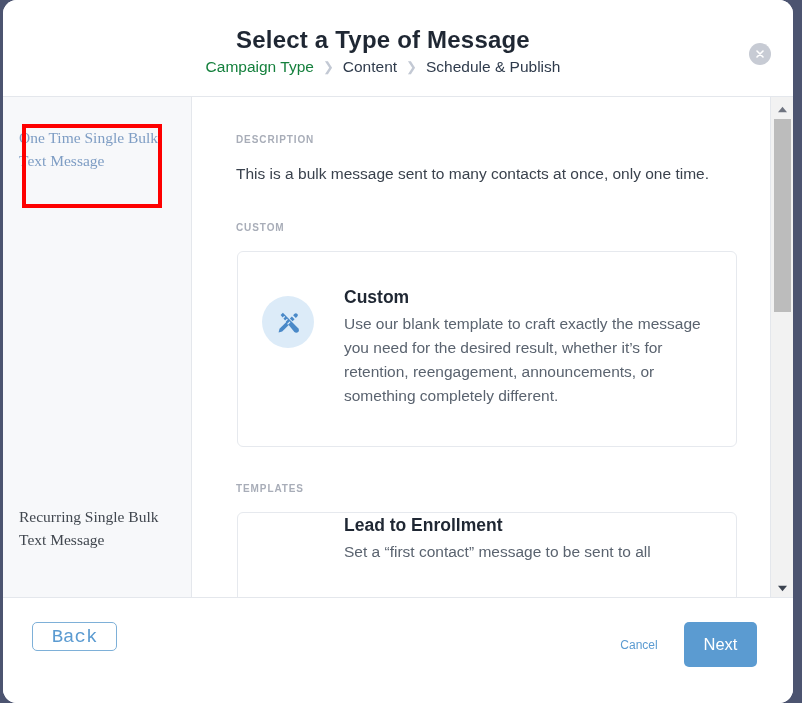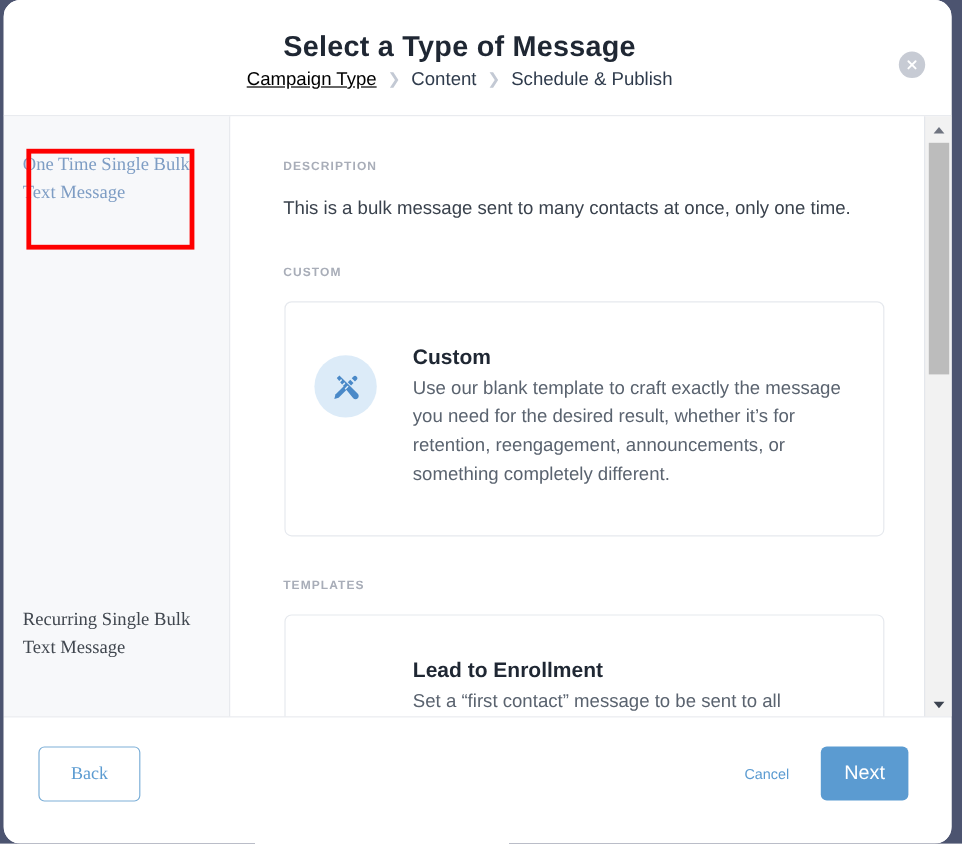--- a/index.html
+++ b/index.html
@@ -22,21 +22,21 @@
   .header{position:absolute;left:0;top:0;width:790px;height:97px;background:#fff;}
   .title{
     position:absolute;left:0;top:26px;width:760px;text-align:center;
     font-size:24px;font-weight:bold;color:#1f2733;letter-spacing:.2px;
   }
   .crumbs{
     position:absolute;left:0;top:58px;width:760px;text-align:center;
     font-size:15.5px;color:#2f3b4c;white-space:nowrap;
   }
   .crumb{color:#2f3b4c;}
-  .crumb.past{color:#000000;text-decoration:underline;}
+  .crumb.past{color:#15803d;}
   .sep{display:inline-block;margin:0 9px;color:#c3c9d4;font-size:13px;transform:translateY(-1px);}
 
   .close-btn{
     position:absolute;left:746px;top:43px;width:22px;height:22px;border-radius:50%;
     background:#c7cbd4;display:flex;align-items:center;justify-content:center;cursor:pointer;
   }
   .close-btn svg{display:block;}
 
   .hdr-rule{position:absolute;left:0;top:96px;width:790px;height:1px;background:#e4e7ec;}
 
@@ -100,23 +100,23 @@
   .sb-thumb{
     position:absolute;left:3px;top:22px;width:17px;height:193px;
     background:#bcbcbc;cursor:pointer;
   }
 
   
   .foot-rule{position:absolute;left:0;top:597px;width:790px;height:1px;background:#e4e7ec;}
   .footer{position:absolute;left:0;top:598px;width:790px;height:105px;background:#fff;}
 
   .btn-back{
-    position:absolute;left:29px;top:24px;width:85px;height:46px;
+    position:absolute;left:29px;top:24px;width:85px;height:29px;
     border:1px solid #7eb0d8;border-radius:5px;background:#fff;
-    color:#5b9bd1;font-size:15px;font-family:Liberation Serif, serif;cursor:pointer;
+    color:#5b9bd1;font-size:19px;font-family:Liberation Mono, monospace;cursor:pointer;
     display:flex;align-items:center;justify-content:center;
   }
   .btn-cancel{
     position:absolute;left:595px;top:24px;width:82px;height:45px;
     background:transparent;border:0;color:#5b9bd1;font-size:12px;
     font-family:inherit;cursor:pointer;display:flex;align-items:center;justify-content:center;
   }
   .btn-next{
     position:absolute;left:681px;top:24px;width:73px;height:45px;
     background:#5b9bd1;border:0;border-radius:5px;color:#fff;
@@ -188,21 +188,21 @@
               </div>
             </div>
           </div>
 
           <div class="sec-label" style="margin:36px 0 0 44px;">TEMPLATES</div>
 
           <div class="card" style="margin:18px 0 0 45px;width:500px;height:196px;">
             <div class="card-row">
               <div class="icon-wrap" style="visibility:hidden;"></div>
               <div class="card-text">
-                <div class="card-title" style="margin-top:33px;">Lead to Enrollment</div>
+                <div class="card-title" style="">Lead to Enrollment</div>
                 <div class="card-desc">Set a “first contact” message to be sent to all</div>
               </div>
             </div>
           </div>
 
         </div>
       </div>
 
       <div class="scrollbar">
         <div class="sb-arrow up">

